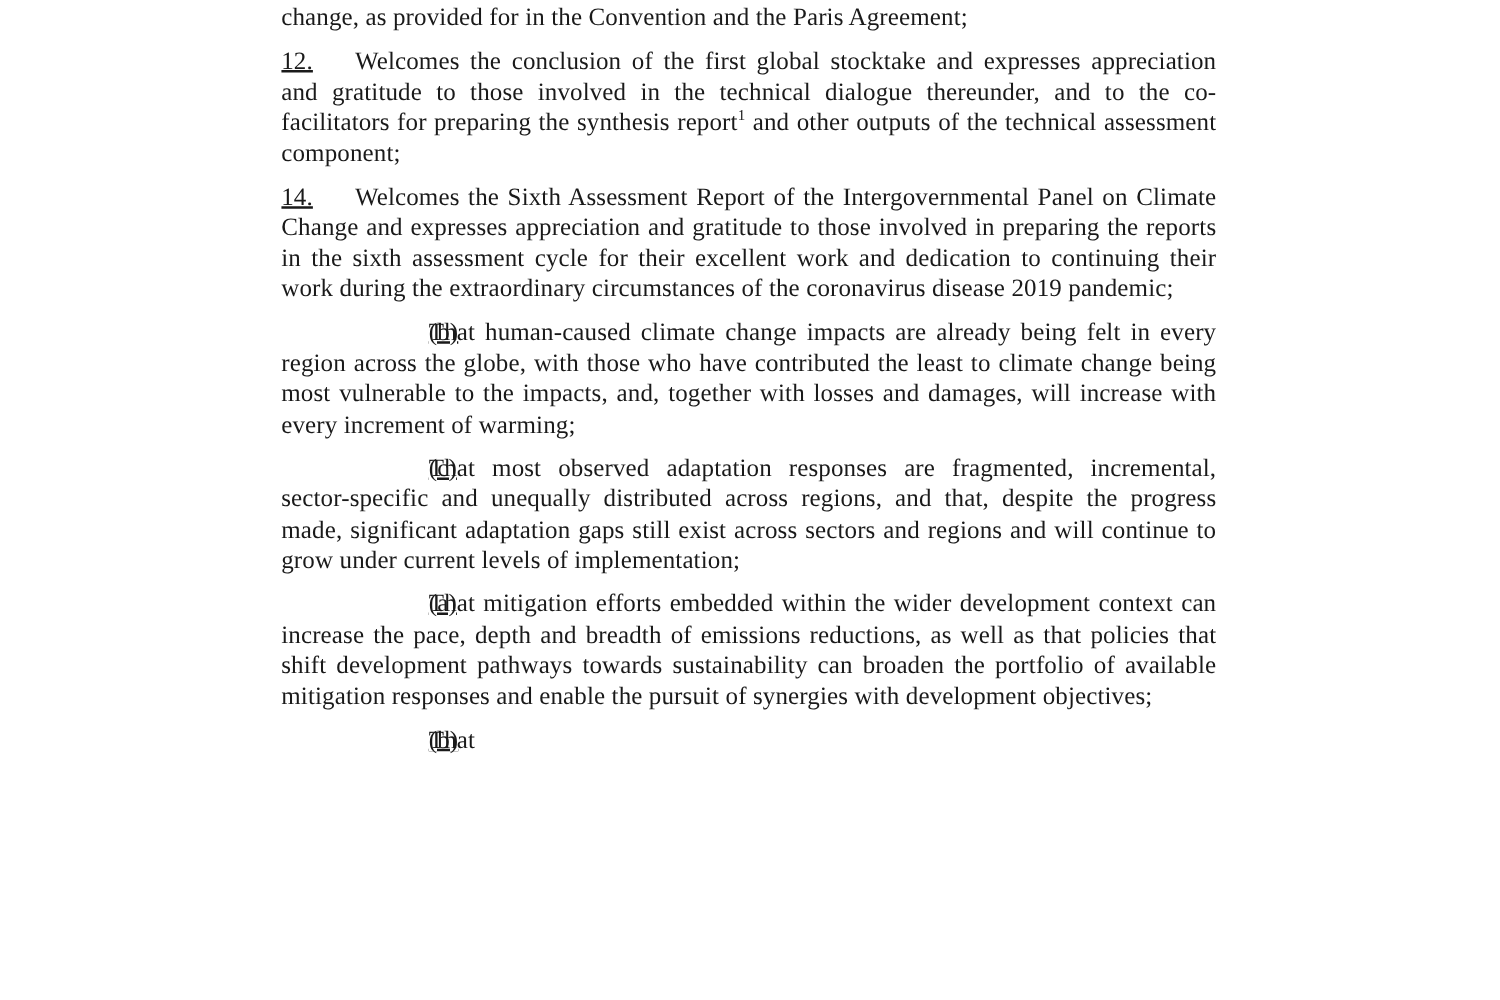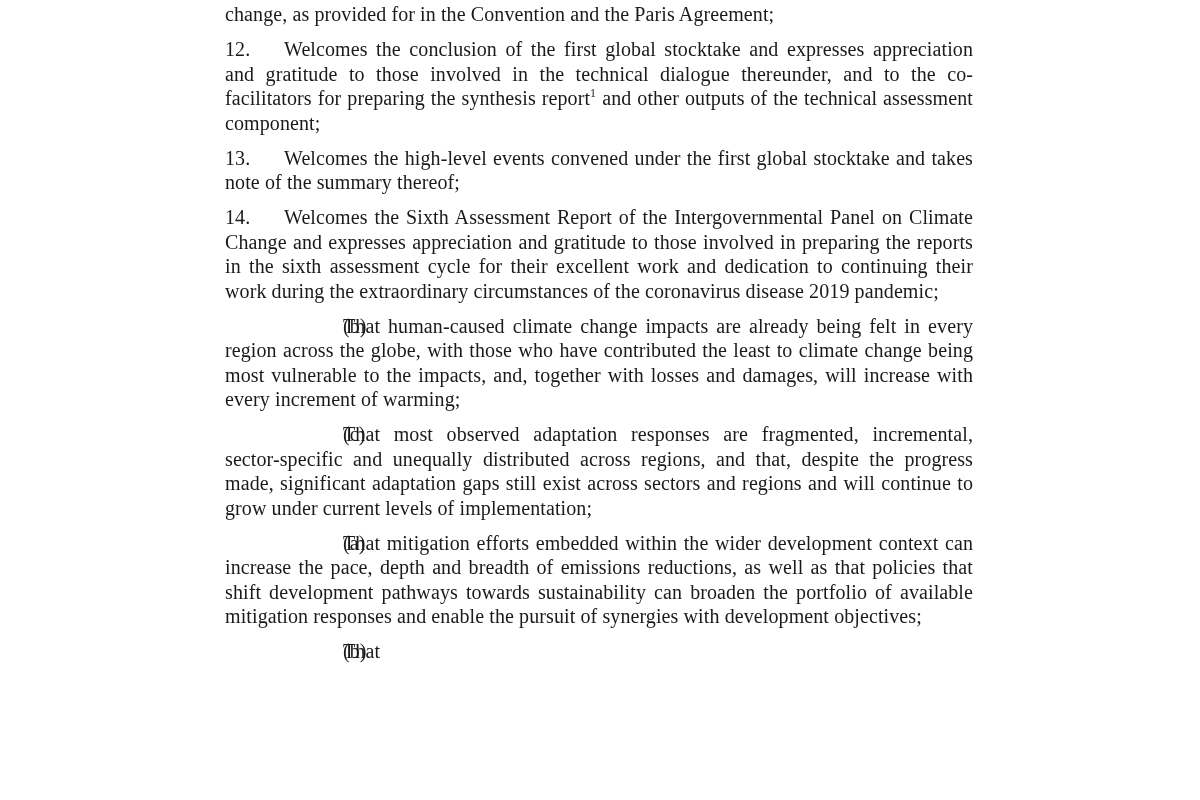--- a/index.html
+++ b/index.html
@@ -28,37 +28,37 @@
     color: #1a1a1a;
     margin-top: 10.5px;
     letter-spacing: 0.1px;
   }
   p.para.first { margin-top: 0; }
   p.para.sub { text-indent: 59px; }
   .label {
     display: inline-block;
     width: 59px;
     font-style: normal;
+    text-decoration: underline;
   }
   .run-italic { }
   .run-normal { font-style: normal; font-family: Liberation Serif, serif; }
   sup.fn {
     font-size: 12px;
     line-height: 0;
     vertical-align: super;
   }
 </style>
 </head>
 <body>
 
 <div class="page">
   <div class="doc">
     <p class="para first">change, as provided for in the Convention and the Paris Agreement;</p>
 
   <p class="para numbered"><span class="label">12.</span><span class="run-italic">Welcomes</span><span class="run-normal"> the conclusion of the first global stocktake and </span><span class="run-italic">expresses appreciation and gratitude</span><span class="run-normal"> to those involved in the technical dialogue thereunder, and to the co-facilitators for preparing the synthesis report</span><sup class="fn">1</sup><span class="run-normal"> and other outputs of the technical assessment component;</span></p>
-      <p class="para numbered"><span class="label">13.</span><span class="run-italic">Welcomes</span><span class="run-normal"> the high-level events convened under the first global stocktake and </span><span class="run-italic">takes note</span><span class="run-normal"> of the summary thereof;</span></p>
       <p class="para numbered"><span class="label">14.</span><span class="run-italic">Welcomes</span><span class="run-normal"> the Sixth Assessment Report of the Intergovernmental Panel on Climate Change and </span><span class="run-italic">expresses appreciation and gratitude</span><span class="run-normal"> to those involved in preparing the reports in the sixth assessment cycle for their excellent work and dedication to continuing their work during the extraordinary circumstances of the coronavirus disease 2019 pandemic;</span></p>
       <p class="para sub"><span class="label">(b)</span><span class="run-normal">That human-caused climate change impacts are already being felt in every region across the globe, with those who have contributed the least to climate change being most vulnerable to the impacts, and, together with losses and damages, will increase with every increment of warming;</span></p>
       <p class="para sub"><span class="label">(c)</span><span class="run-normal">That most observed adaptation responses are fragmented, incremental, sector-specific and unequally distributed across regions, and that, despite the progress made, significant adaptation gaps still exist across sectors and regions and will continue to grow under current levels of implementation;</span></p>
       <p class="para sub"><span class="label">(a)</span><span class="run-normal">That mitigation efforts embedded within the wider development context can increase the pace, depth and breadth of emissions reductions, as well as that policies that shift development pathways towards sustainability can broaden the portfolio of available mitigation responses and enable the pursuit of synergies with development objectives;</span></p>
       <p class="para sub"><span class="label">(b)</span><span class="run-normal">That</span></p>
     </div>
 </div>
 
 </body></html>

